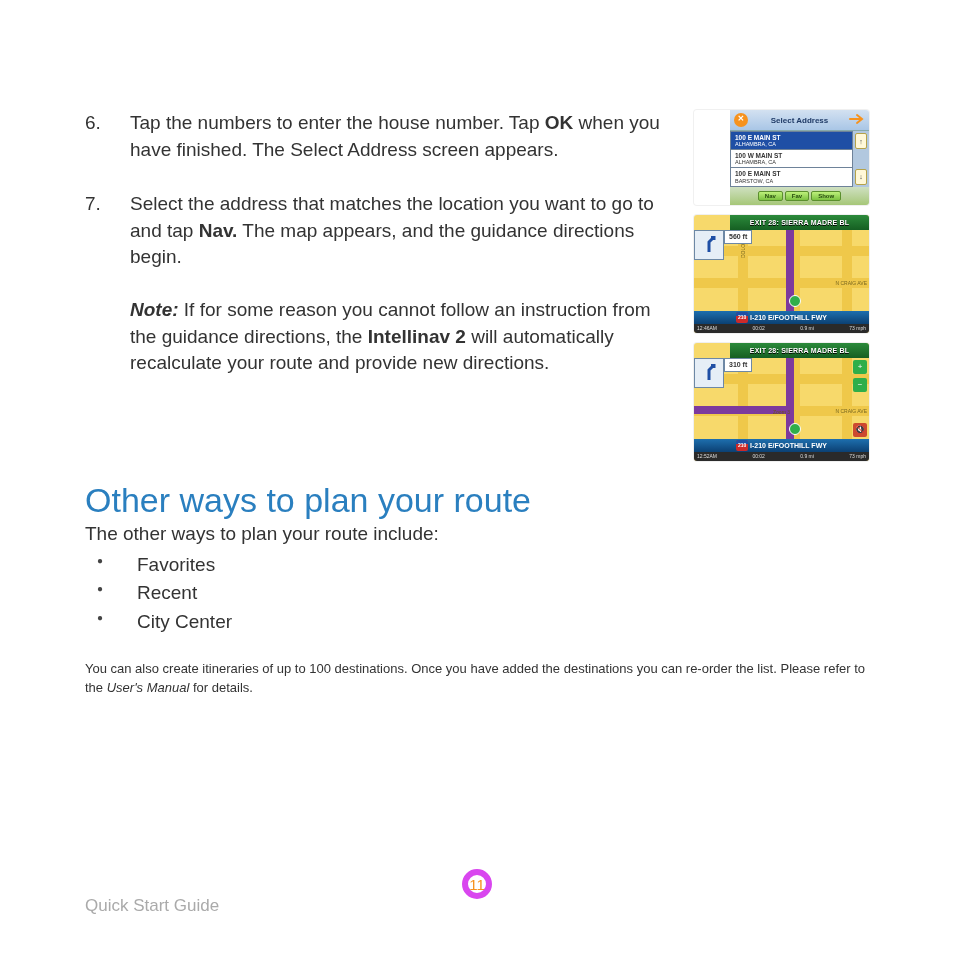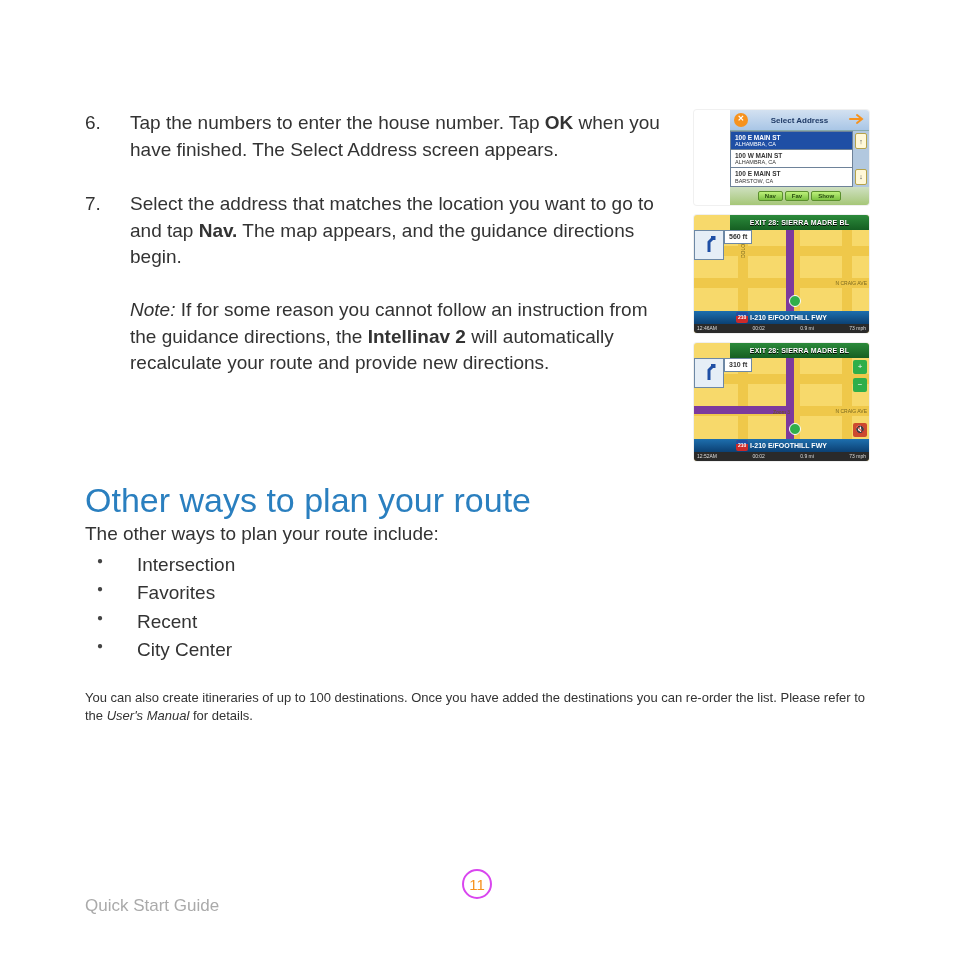--- a/index.html
+++ b/index.html
@@ -27,21 +27,21 @@
     font-size: 19px;
     line-height: 1.4;
     color: #333;
   }
   ol.steps li .num {
     width: 45px;
     flex-shrink: 0;
   }
   ol.steps li .body { flex: 1; }
   .bold { font-weight: 600; }
-  .italic { font-style: italic; font-weight: 400; }
+  .italic { font-style: italic; font-weight: 700; }
   .note-block { margin-top: 26px; }
 
   h2.section-heading {
     color: #2a7fbf;
     font-size: 34px;
     font-weight: 400;
     margin-top: 10px;
     margin-bottom: 3px;
   }
 
@@ -79,21 +79,21 @@
   .closing .manual { font-style: italic; }
 
   
   .page-num {
     position: absolute;
     bottom: 55px;
     left: 50%;
     transform: translateX(-50%);
     width: 30px;
     height: 30px;
-    border: 2px solid #d946ef;
+    border: 6px solid #d946ef;
     border-radius: 50%;
     display: flex;
     align-items: center;
     justify-content: center;
     color: #f6921e;
     font-size: 15px;
     font-weight: 400;
   }
   .footer-label {
     position: absolute;
@@ -325,21 +325,20 @@
       </div>
     </div>
 
   </div>
 </div>
 
 <h2 class="section-heading">Other ways to plan your route</h2>
 
 <p class="intro-line">The other ways to plan your route include:</p>
 <ul class="bullets">
-  <li>Intersection</li>
   <li>Favorites</li>
   <li>Recent</li>
   <li>City Center</li>
 </ul>
 
 <p class="closing">
   <span>You can also create itineraries of up to 100 destinations. Once you have added the destinations you can re-order the list. Please refer to the </span><span class="manual">User's Manual</span><span> for details.</span>
 </p>
 
 <div class="page-num">

